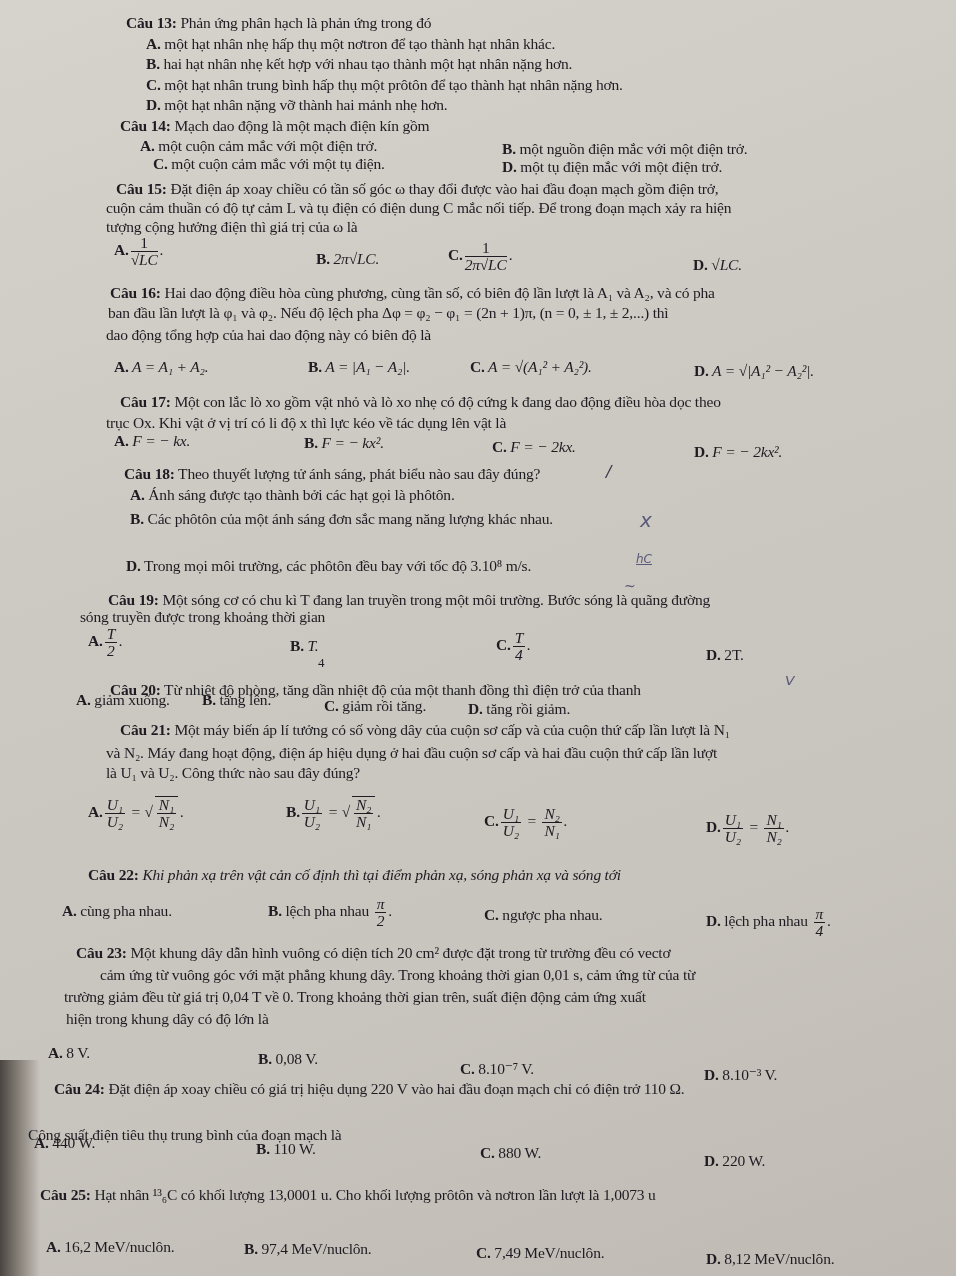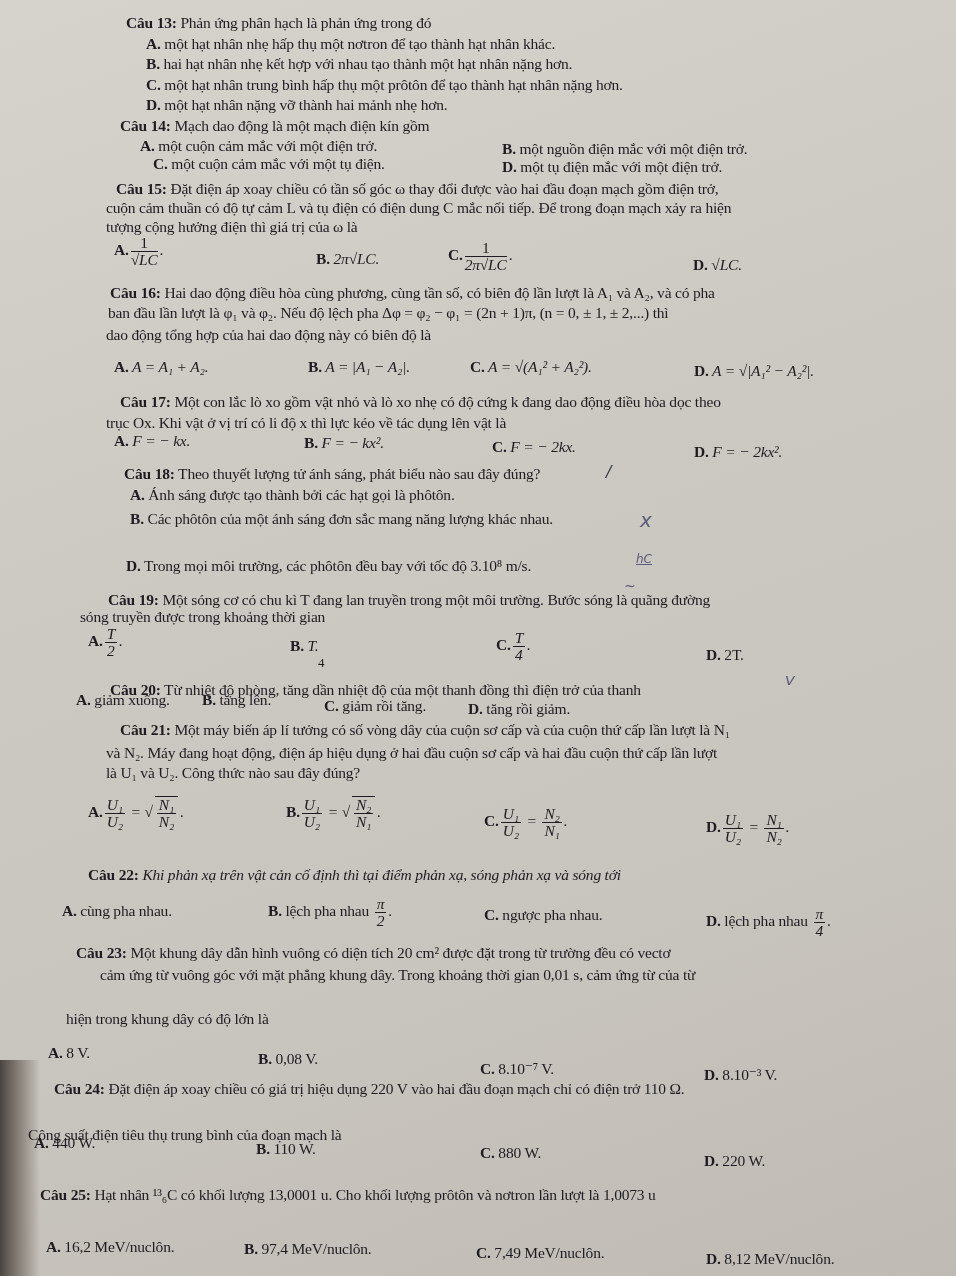--- a/index.html
+++ b/index.html
@@ -111,24 +111,25 @@
   </div>
 
   <div class="line" style="left:88px;top:866px;"><span class="q">Câu 22:</span> <span class="it">Khi phản xạ trên vật cản cố định thì tại điểm phản xạ, sóng phản xạ và sóng tới</span></div>
   <div class="line" style="left:62px;top:902px;"><span class="opt">A.</span> <span>cùng pha nhau.</span></div>
   <div class="line" style="left:268px;top:896px;"><span class="opt">B.</span> <span>lệch pha nhau</span> <span class="frac it"><span class="num">π</span><span>2</span></span>.</div>
   <div class="line" style="left:484px;top:906px;"><span class="opt">C.</span> <span>ngược pha nhau.</span></div>
   <div class="line" style="left:706px;top:906px;"><span class="opt">D.</span> <span>lệch pha nhau</span> <span class="frac it"><span class="num">π</span><span>4</span></span>.</div>
 
   <div class="line" style="left:76px;top:944px;"><span class="q">Câu 23:</span> <span>Một khung dây dẫn hình vuông có diện tích 20 cm² được đặt trong từ trường đều có vectơ</span></div>
   <div class="line" style="left:64px;top:966px;margin-left:36px;">cảm ứng từ vuông góc với mặt phẳng khung dây. Trong khoảng thời gian 0,01 s, cảm ứng từ của từ</div>
+  <div class="line" style="left:64px;top:988px;">trường giảm đều từ giá trị 0,04 T về 0. Trong khoảng thời gian trên, suất điện động cảm ứng xuất</div>
   <div class="line" style="left:66px;top:1010px;">hiện trong khung dây có độ lớn là</div>
   <div class="line" style="left:48px;top:1044px;"><span class="opt">A.</span> <span>8 V.</span></div>
   <div class="line" style="left:258px;top:1050px;"><span class="opt">B.</span> <span>0,08 V.</span></div>
-  <div class="line" style="left:480px;top:1060px;"><span class="opt">C.</span> <span>8.10⁻⁷ V.</span></div>
+  <div class="line" style="left:460px;top:1060px;"><span class="opt">C.</span> <span>8.10⁻⁷ V.</span></div>
   <div class="line" style="left:704px;top:1066px;"><span class="opt">D.</span> <span>8.10⁻³ V.</span></div>
 
   <div class="line" style="left:54px;top:1080px;"><span class="q">Câu 24:</span> <span>Đặt điện áp xoay chiều có giá trị hiệu dụng 220 V vào hai đầu đoạn mạch chỉ có điện trở 110 Ω.</span></div>
   <div class="line" style="left:28px;top:1110px;margin-top:16px;">Công suất điện tiêu thụ trung bình của đoạn mạch là</div>
   <div class="line" style="left:34px;top:1134px;"><span class="opt">A.</span> <span>440 W.</span></div>
   <div class="line" style="left:256px;top:1140px;"><span class="opt">B.</span> <span>110 W.</span></div>
   <div class="line" style="left:480px;top:1144px;"><span class="opt">C.</span> <span>880 W.</span></div>
   <div class="line" style="left:704px;top:1152px;"><span class="opt">D.</span> <span>220 W.</span></div>
 
   <div class="line" style="left:40px;top:1186px;"><span class="q">Câu 25:</span> <span>Hạt nhân ¹³₆C có khối lượng 13,0001 u. Cho khối lượng prôtôn và nơtron lần lượt là 1,0073 u</span></div>

